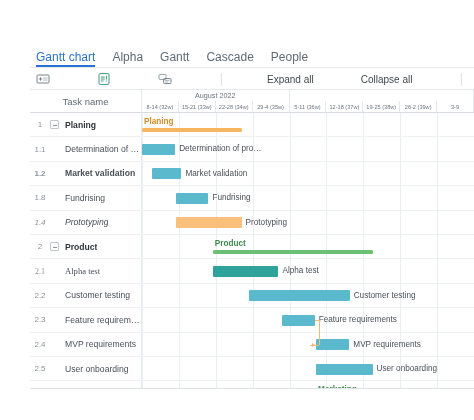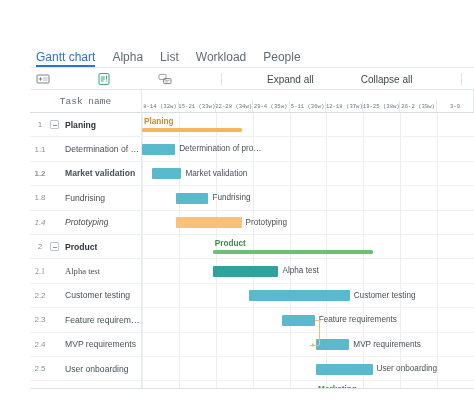--- a/index.html
+++ b/index.html
@@ -65,21 +65,21 @@
 
   
   .grid {
     position: absolute; left: 30px; top: 90px;
     width: 444px; height: 298px;
     background: #ffffff;
     overflow: hidden;
   }
 
   
-  .hdr { position: absolute; left: 0; top: 0; width: 444px; height: 22px; font-family: Liberation Mono, monospace; }
+  .hdr { position: absolute; left: 0; top: 0; width: 444px; height: 22px; }
   .hdr-task {
     position: absolute; left: 0; top: 0; width: 112px; height: 22px;
     display: flex; align-items: center; justify-content: center;
     font-size: 9.5px; color: #5f6b76;
     border-right: 1px solid #e6e9ec;
   }
   .hdr-months { position: absolute; left: 112px; top: 0; height: 11px; width: 332px; }
   .hdr-month {
     position: absolute; top: 0; height: 11px;
     display: flex; align-items: center; justify-content: center;
@@ -163,22 +163,22 @@
 </style>
 </head>
 <body>
 
 <div id="app">
 
 
   <div class="tabs">
     <div class="tab active">Gantt chart</div>
     <div class="tab">Alpha</div>
-    <div class="tab">List</div>
-    <div class="tab">Workload</div>
+    <div class="tab">Gantt</div>
+    <div class="tab">Cascade</div>
     <div class="tab">People</div>
   </div>
   <div class="tabs-rule"></div>
 
   <div class="toolbar">
     <svg class="tb-icon" viewBox="0 0 14 14">
       <rect x="1" y="3" width="12" height="8" rx="1" fill="none" stroke="#6b7681" stroke-width="0.9"></rect>
       <path d="M3.2 7h2.6M4.5 5.7v2.6" stroke="#6b7681" stroke-width="0.9" stroke-linecap="round"></path>
       <path d="M7.6 6h3.6M7.6 8h3.6" stroke="#9aa3ab" stroke-width="0.8" stroke-linecap="round"></path>
     </svg>
@@ -199,20 +199,21 @@
     <span class="tb-sep"></span>
     <span class="tb-text">Cascade sorting</span>
   </div>
   <div class="toolbar-rule"></div>
 
   <div class="grid">
 
     <div class="hdr">
       <div class="hdr-task">Task name</div>
       <div class="hdr-months" id="months">
+          <div class="hdr-month" style="left: 0px; width: 147.556px;">August 2022</div>
           <div class="hdr-month" style="left: 295.111px; width: 36.8889px;"></div>
         </div>
       <div class="hdr-weeks" id="weeks">
           <div class="hdr-week" style="left: 0px; width: 36.8889px;">8-14 (32w)</div>
           <div class="hdr-week" style="left: 36.8889px; width: 36.8889px;">15-21 (33w)</div>
           <div class="hdr-week" style="left: 73.7778px; width: 36.8889px;">22-28 (34w)</div>
           <div class="hdr-week" style="left: 110.667px; width: 36.8889px;">29-4 (35w)</div>
           <div class="hdr-week" style="left: 147.556px; width: 36.8889px;">5-11 (36w)</div>
           <div class="hdr-week" style="left: 184.444px; width: 36.8889px;">12-18 (37w)</div>
           <div class="hdr-week" style="left: 221.333px; width: 36.8889px;">19-25 (38w)</div>

